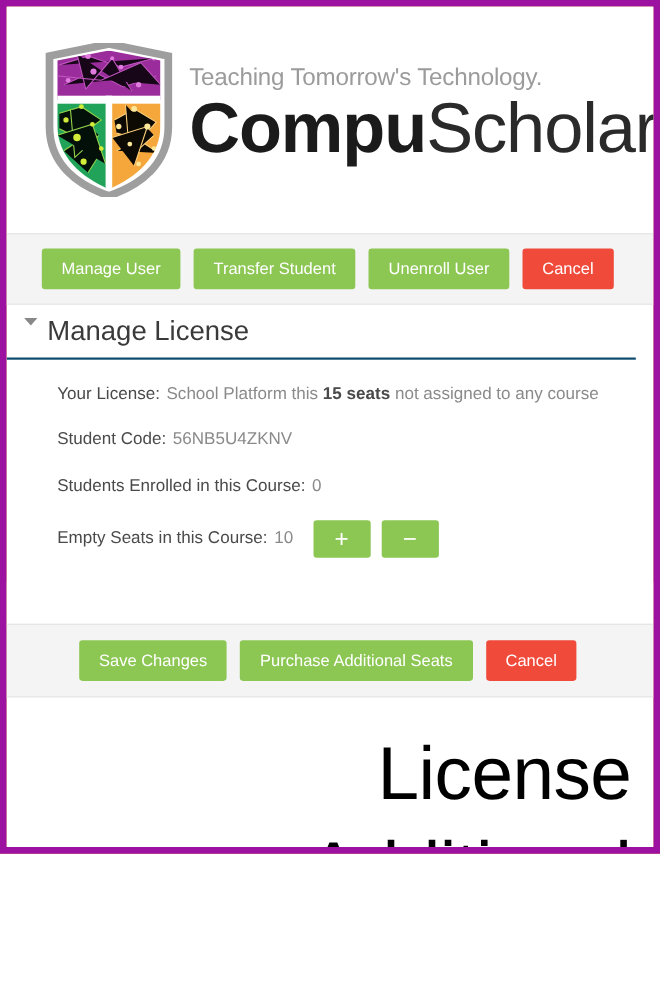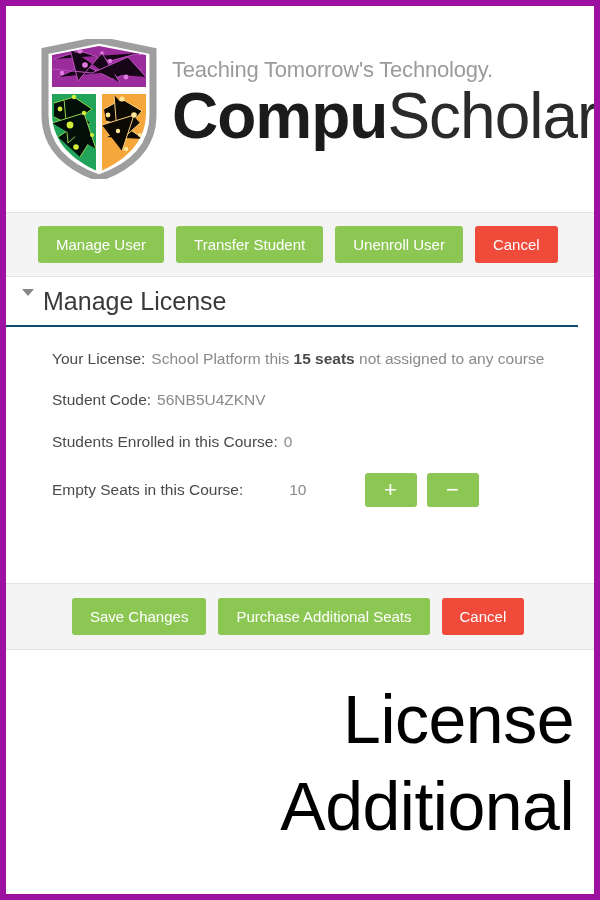--- a/index.html
+++ b/index.html
@@ -12,21 +12,21 @@
     background: #ffffff;
     font-family: "Liberation Sans", sans-serif;
     overflow: hidden;
   }
 
   
   #page {
     position: relative;
     box-sizing: border-box;
     width: 600px;
-    height: 900px;
+    height: 776px;
     border: 6px solid #9C11A0;
     background: #b91c1c;
   }
   #inner {
     position: relative;
     width: 100%;
     height: 100%;
     background: #ffffff;
     overflow: hidden;
   }
@@ -129,21 +129,21 @@
     padding: 22px 0 22px 46px;
   }
   .detail-row {
     display: flex;
     align-items: center;
     font-size: 15.5px;
     color: #8a8a8a;
     margin-bottom: 21px;
     line-height: 1.3;
   }
-  .detail-row:last-child { margin-bottom: 16px; gap: 40px; }
+  .detail-row:last-child { margin-bottom: 0; }
   .lbl {
     color: #4a4a4a;
     font-weight: 400;
     margin-right: 6px;
     white-space: nowrap;
   }
   .val { color: #8a8a8a; white-space: nowrap; }
   .val-strong { color: #4a4a4a; font-weight: 700; }
   .val-tail { color: #8a8a8a; }
 

